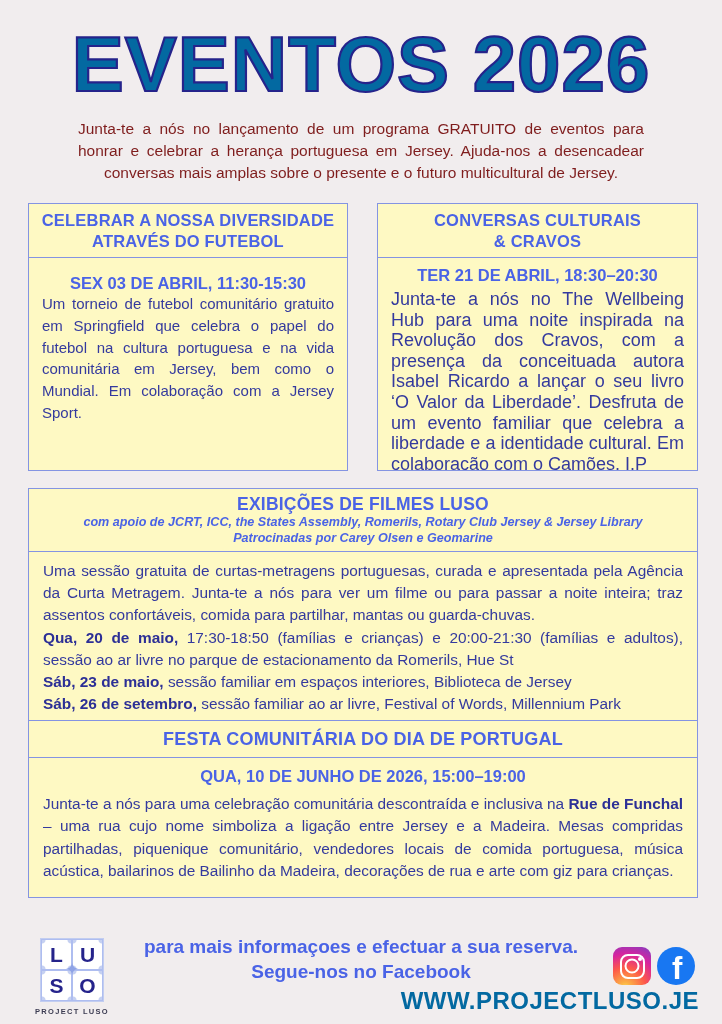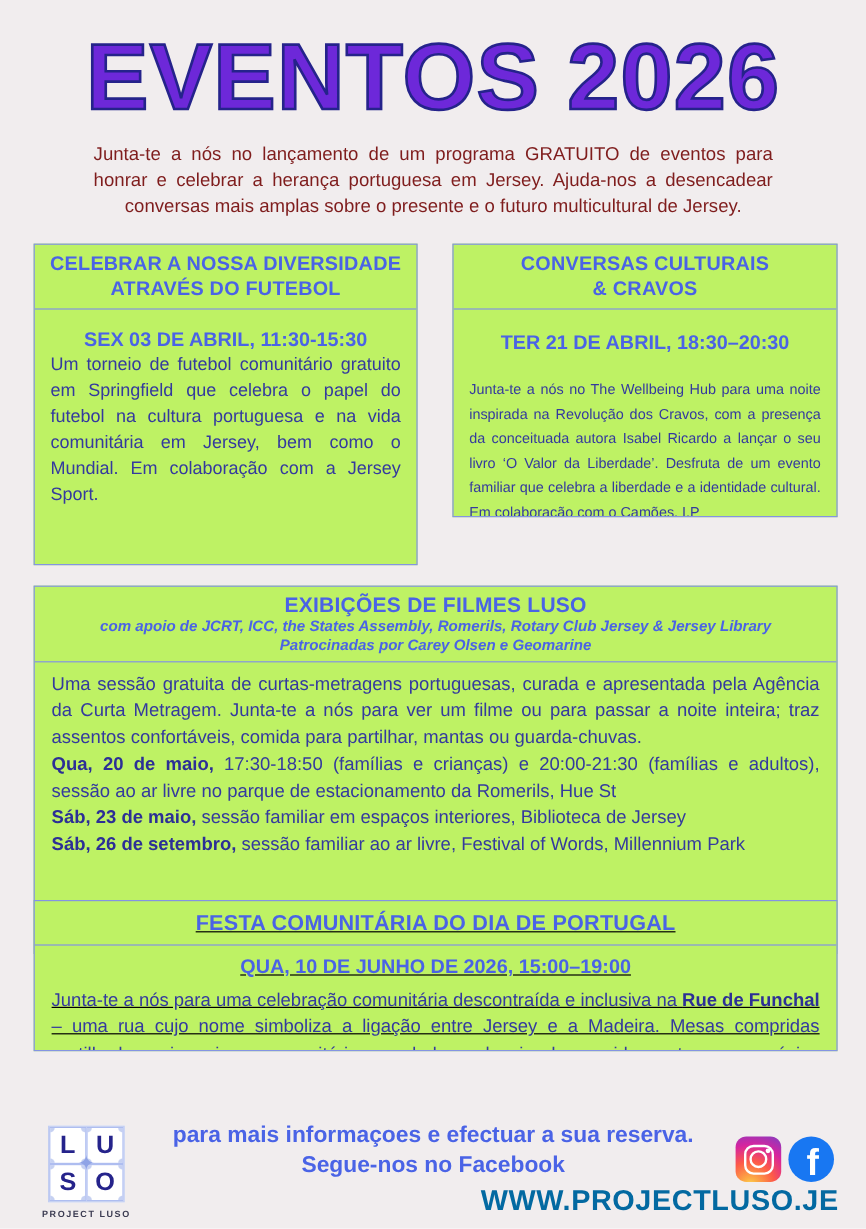--- a/index.html
+++ b/index.html
@@ -3,60 +3,60 @@
 <meta charset="utf-8">
 <style>
   * { margin:0; padding:0; box-sizing:border-box; }
   html,body { width:722px; height:1024px; }
   body { font-family:"Liberation Sans", sans-serif; }
   .poster { position:relative; width:722px; height:1024px; background:#f1edee; overflow:hidden; }
 
   
   .title {
     position:absolute; top:24px; left:0; width:722px; text-align:center;
-    font-size:78px; line-height:80px; font-weight:900; color:#6d28d9;
+    font-size:78px; line-height:80px; font-weight:900; color:#0369a1;
     -webkit-text-stroke:2.2px #25238b; letter-spacing:1px;
   }
 
   
   .intro {
     position:absolute; top:118px; left:78px; width:566px;
     font-size:15.5px; line-height:22px; color:#7f1d1d;
     text-align:justify; text-align-last:center;
   }
 
   
-  .card { position:absolute; background:#bef264; border:1.5px solid #8494e2; overflow:hidden; }
+  .card { position:absolute; background:#fef9c3; border:1.5px solid #8494e2; overflow:hidden; }
   .card-futebol { left:28px; top:203px; width:320px; height:268px; }
-  .card-cravos  { left:377px; top:203px; width:321px; height:228px; }
+  .card-cravos  { left:377px; top:203px; width:321px; height:268px; }
   .card-filmes  { left:28px; top:488px; width:670px; height:307px; }
-  .card-festa   { left:28px; top:750px; width:670px; height:126px;text-decoration:underline; }
+  .card-festa   { left:28px; top:720px; width:670px; height:178px; }
 
   .card-head {
     border-bottom:1.5px solid #8494e2; display:flex; flex-direction:column;
     align-items:center; justify-content:center; text-align:center;
   }
   .card-futebol .card-head, .card-cravos .card-head { height:54px; }
   .card-filmes .card-head { height:63px; }
   .card-festa .card-head { height:37px; }
 
   .card-title { color:#4a63e6; font-weight:800; font-size:16.5px; line-height:21px; letter-spacing:0.2px; }
   .card-filmes .card-title { font-size:17.5px; line-height:20px; }
   .card-festa .card-title { font-size:18px; }
 
   .sponsor { color:#4a63e6; font-weight:700; font-style:italic; font-size:12.6px; line-height:16px; }
 
   .card-datetime { color:#4a63e6; font-weight:800; font-size:16.5px; text-align:center; }
   .card-futebol .card-datetime { margin-top:16px; }
-  .card-cravos .card-datetime { margin-top:19px; }
+  .card-cravos .card-datetime { margin-top:8px; }
   .card-festa .card-datetime { margin-top:9px; }
 
   .card-body { color:#343a9e; text-align:justify; }
   .card-futebol .card-body { margin:0 13px 0; font-size:15px; line-height:21.8px; }
-  .card-cravos .card-body { margin:18px 13px 0; font-size:12px; line-height:20.6px; }
+  .card-cravos .card-body { margin:4px 13px 0; font-size:18px; line-height:20.6px; }
   .card-filmes .card-body { margin:8px 14px 0; font-size:15.4px; line-height:22.2px; }
   .card-festa .card-body { margin:7px 14px 0; font-size:15.4px; line-height:22.4px; }
   .card-body b, .session b { font-weight:800; color:#2c2f96; }
   .session { color:#343a9e; text-align:justify; }
 
   
   .logo-wrap { position:absolute; left:28px; top:938px; width:88px; text-align:center; }
   .logo-box {
     width:64px; height:64px; margin:0 auto; background:#ffffff;
     display:grid; grid-template-columns:1fr 1fr; grid-template-rows:1fr 1fr;

